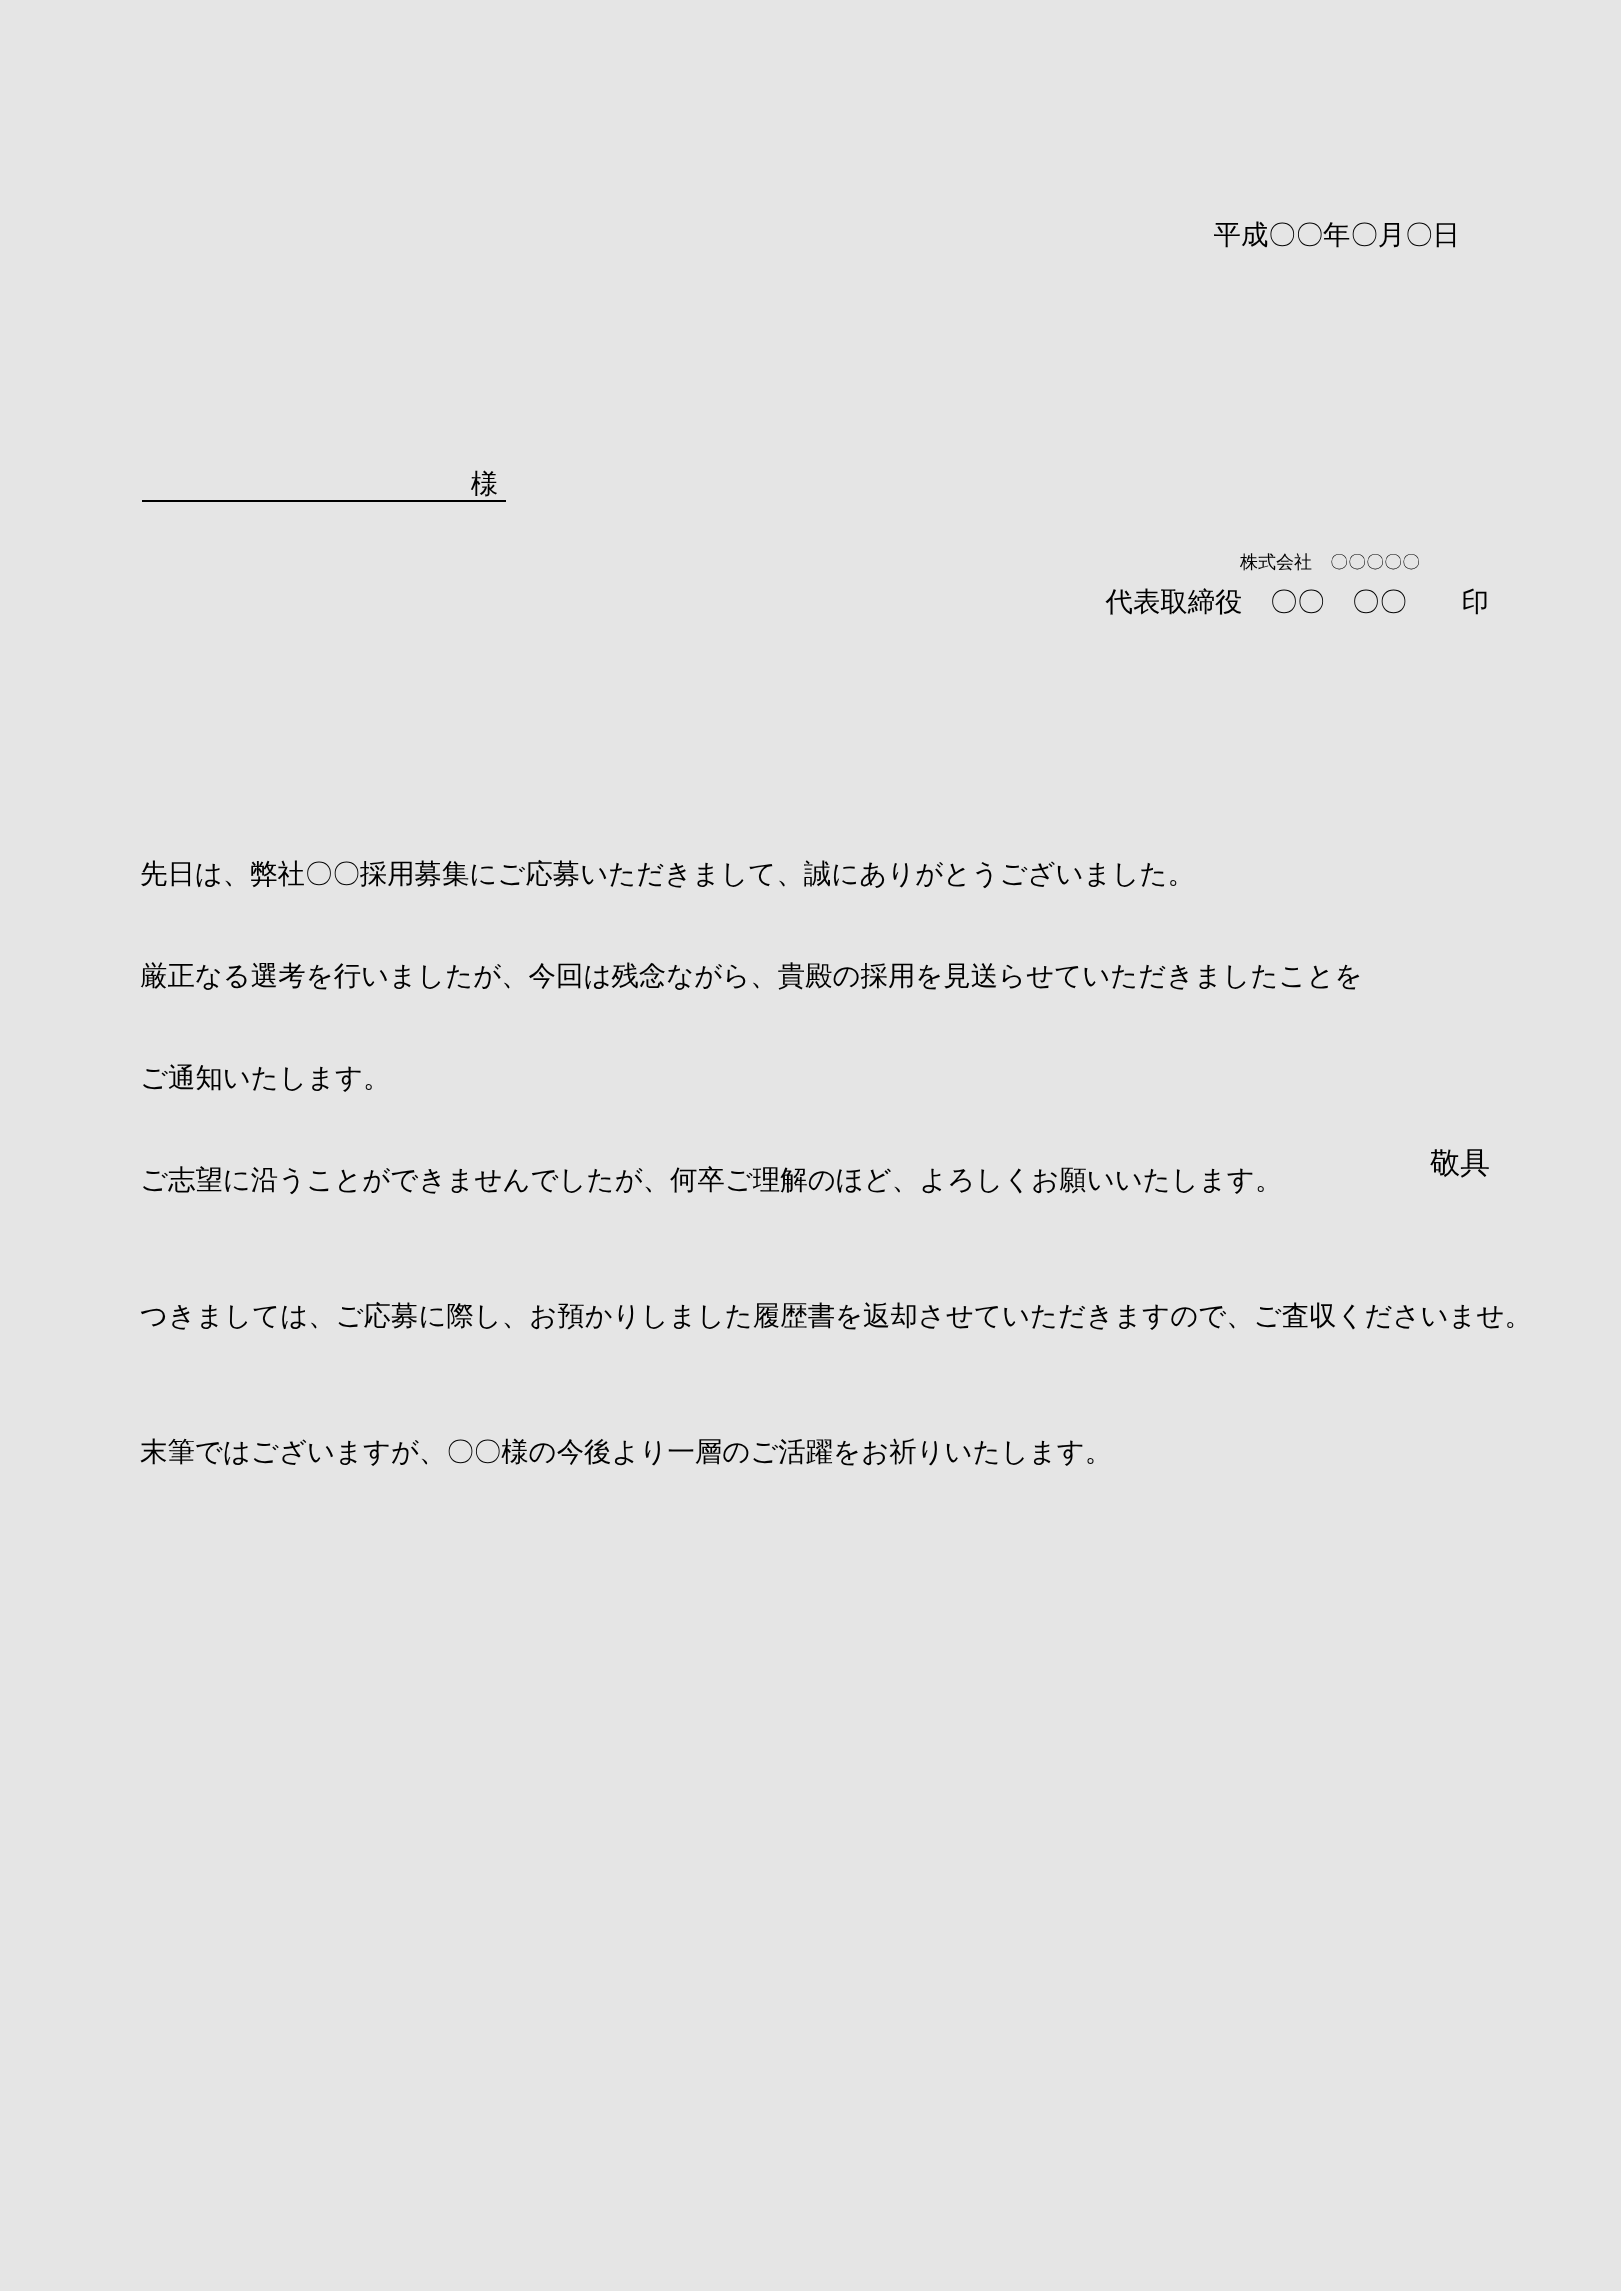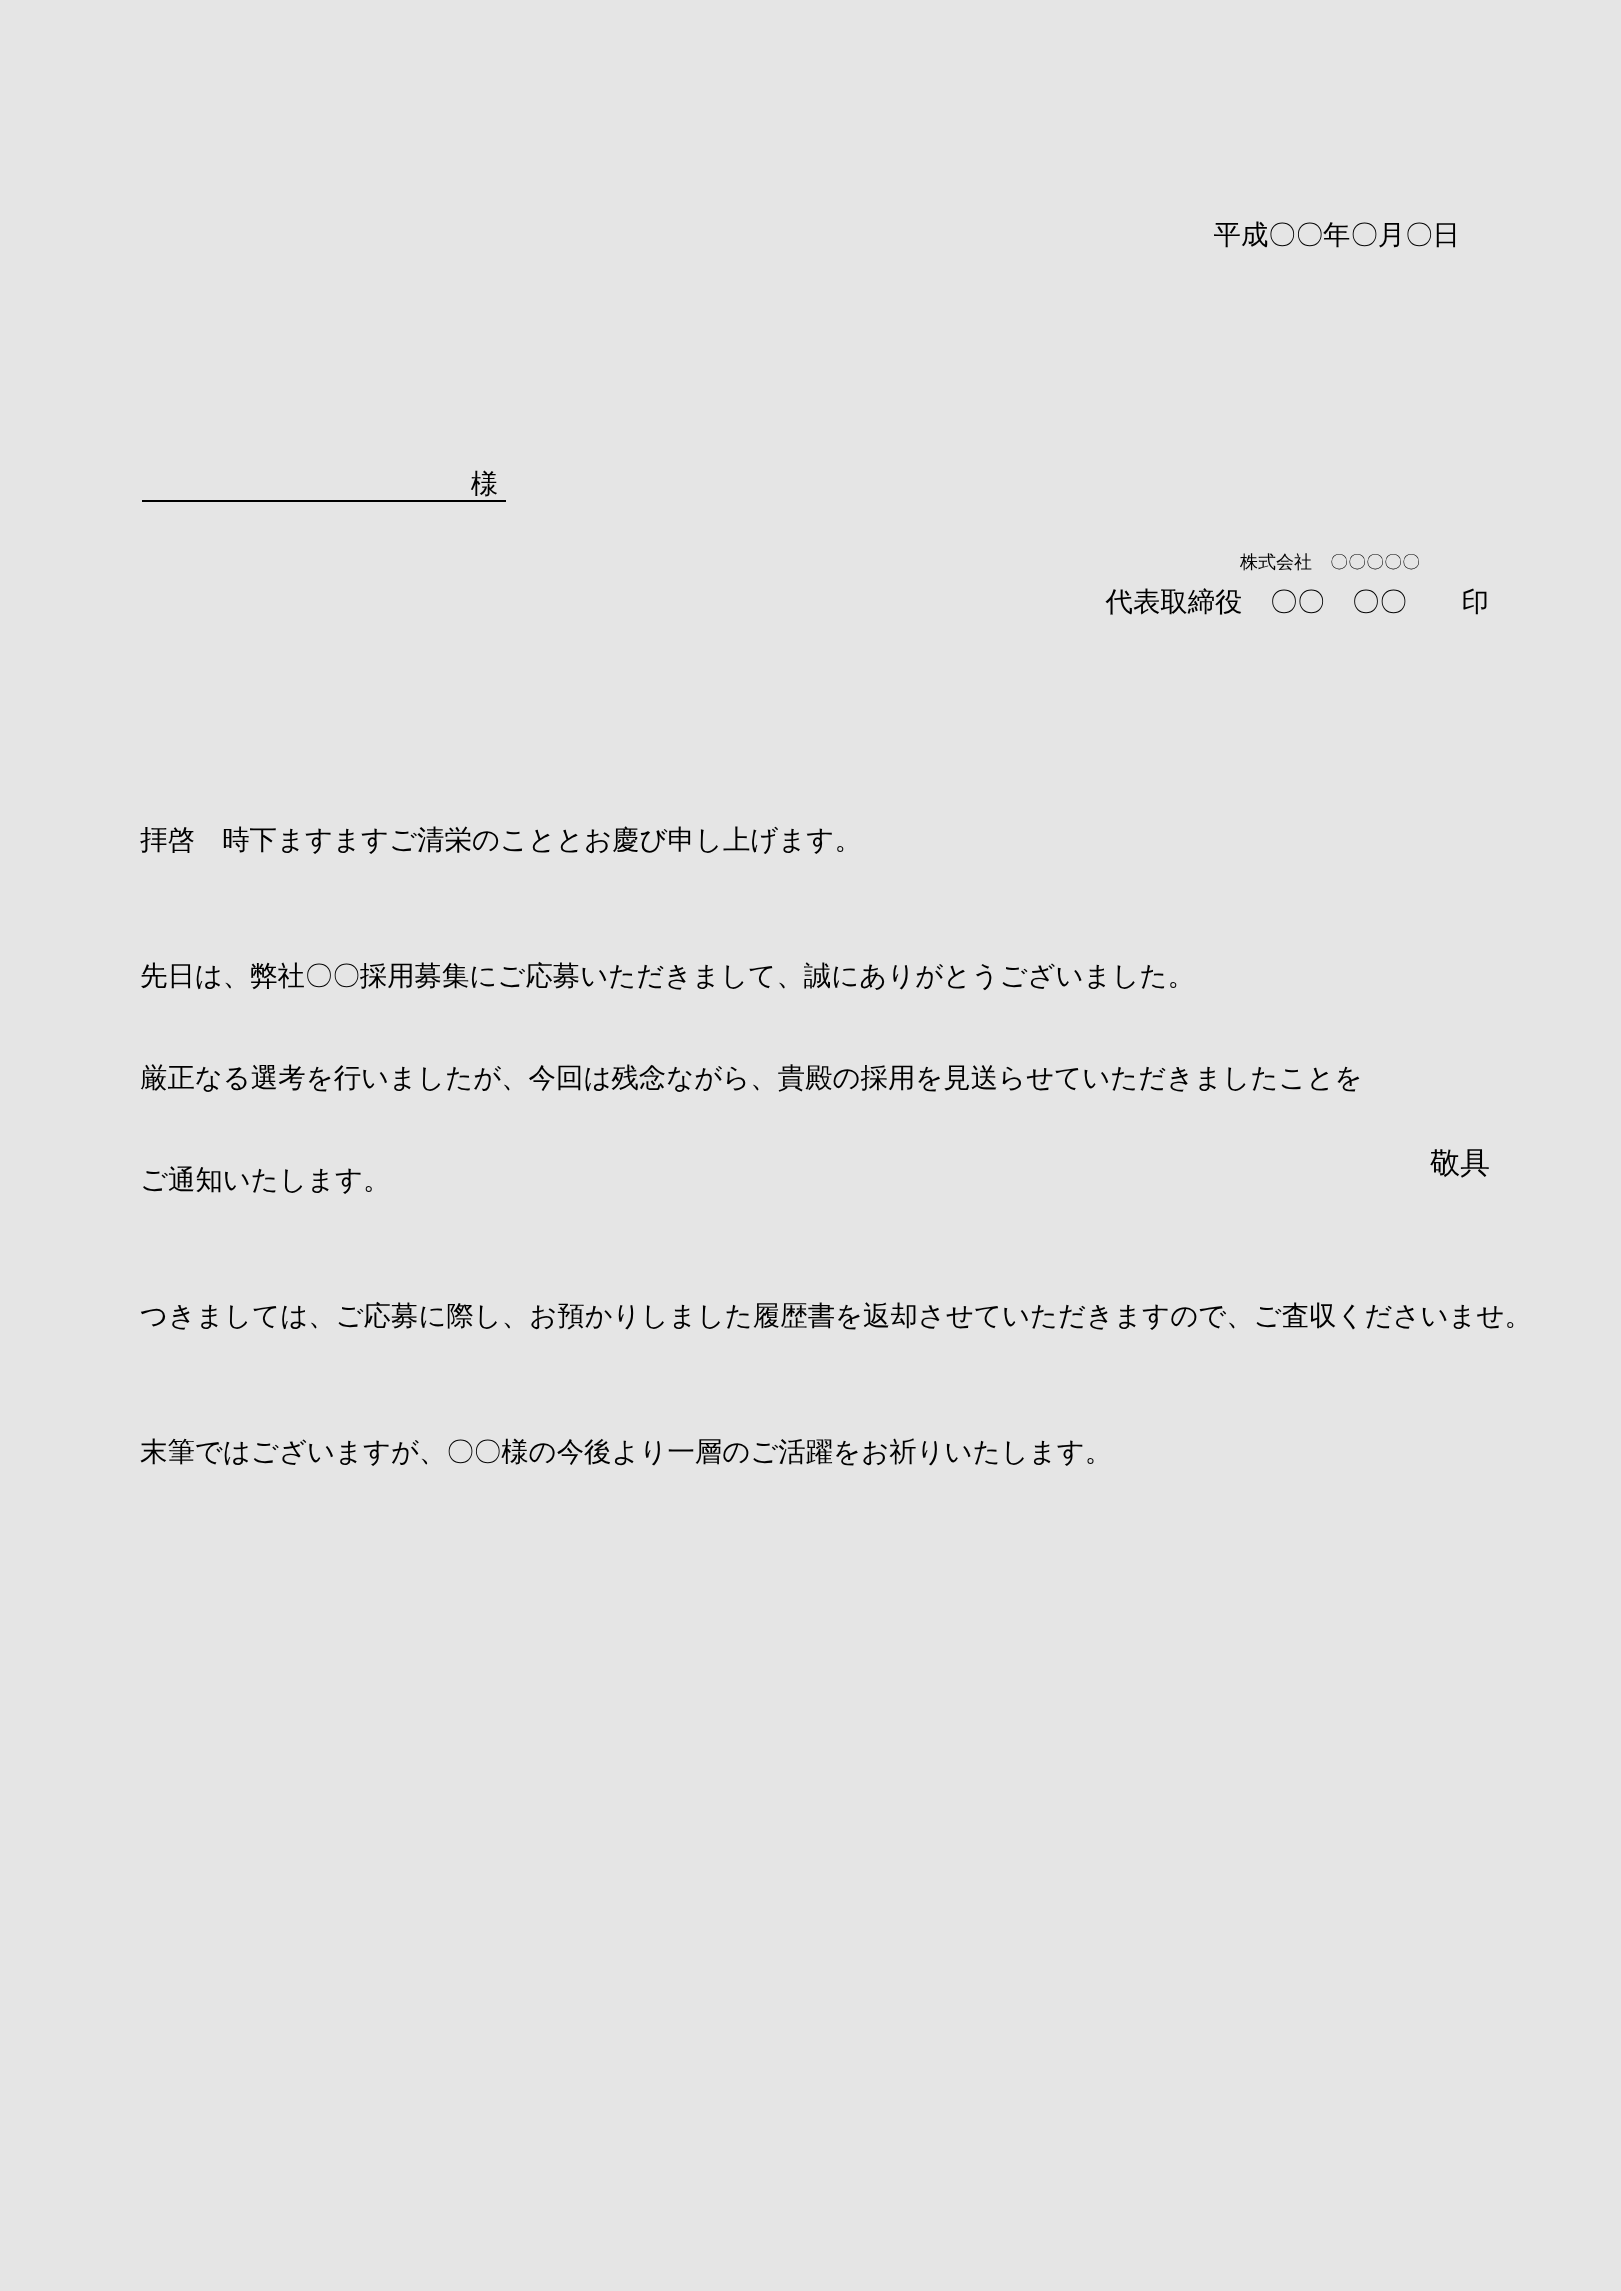--- a/index.html
+++ b/index.html
@@ -92,24 +92,24 @@
 
   <div class="recipient-line abs">
     <span class="recipient-suffix">様</span>
   </div>
 
   <div class="abs sender-company">株式会社　〇〇〇〇〇</div>
 
   <div class="abs sender-rep">代表取締役　〇〇　〇〇　　印</div>
 
   <div class="abs letter-body">
-    <div class="body-line">拝啓　時下ますますご清栄のこととお慶び申し上げます。</div>
     <div class="body-line blank-gap">先日は、弊社〇〇採用募集にご応募いただきまして、誠にありがとうございました。</div>
     <div class="body-line">厳正なる選考を行いましたが、今回は残念ながら、貴殿の採用を見送らせていただきましたことを</div>
     <div class="body-line">ご通知いたします。</div>
+    <div class="body-line">ご志望に沿うことができませんでしたが、何卒ご理解のほど、よろしくお願いいたします。</div>
     <div class="body-line blank-gap">つきましては、ご応募に際し、お預かりしました履歴書を返却させていただきますので、ご査収くださいませ。</div>
     <div class="body-line blank-gap">末筆ではございますが、〇〇様の今後より一層のご活躍をお祈りいたします。</div>
   </div>
 
   <div class="abs closing-line">敬具</div>
 
 </div>
 
 
 </body></html>

